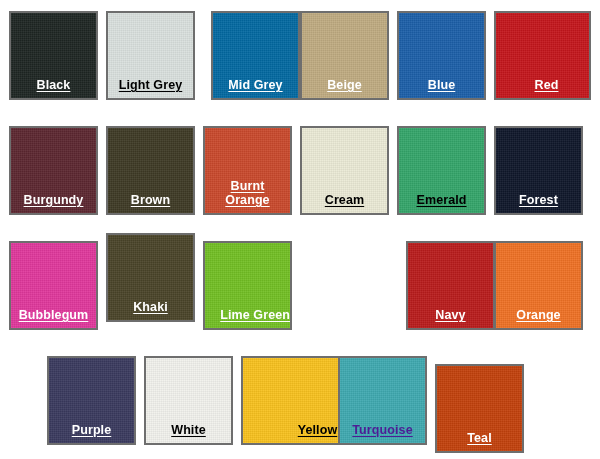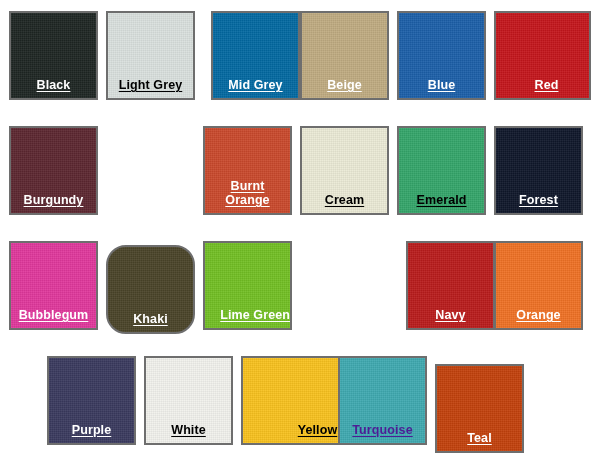--- a/index.html
+++ b/index.html
@@ -93,20 +93,24 @@
       <div class="swatch-label label-light" style="color: rgb(255, 255, 255);">Blue</div>
     </div>
     <div class="swatch" style="left: 494px; top: 11px; background: rgb(196, 22, 28); padding-left: 8px;">
       <div class="weave"></div>
       <div class="swatch-label label-light" style="color: rgb(255, 255, 255);">Red</div>
     </div>
     <div class="swatch" style="left: 9px; top: 126px; background: rgb(92, 39, 48);">
       <div class="weave"></div>
       <div class="swatch-label label-light" style="color: rgb(255, 255, 255);">Burgundy</div>
     </div>
+    <div class="swatch" style="left: 106px; top: 126px; background: rgb(62, 58, 37);">
+      <div class="weave"></div>
+      <div class="swatch-label label-light" style="color: rgb(255, 255, 255);">Brown</div>
+    </div>
     <div class="swatch" style="left: 203px; top: 126px; background: rgb(201, 73, 44);">
       <div class="weave"></div>
       <div class="swatch-label label-light" style="color: rgb(255, 255, 255);">Burnt
 Orange</div>
     </div>
     <div class="swatch" style="left: 300px; top: 126px; background: rgb(234, 233, 213);">
       <div class="weave"></div>
       <div class="swatch-label label-dark" style="color: rgb(0, 0, 0);">Cream</div>
     </div>
     <div class="swatch" style="left: 397px; top: 126px; background: rgb(52, 165, 106);">
@@ -114,21 +118,21 @@
       <div class="swatch-label label-dark" style="color: rgb(0, 0, 0);">Emerald</div>
     </div>
     <div class="swatch" style="left: 494px; top: 126px; background: #0f172a;">
       <div class="weave"></div>
       <div class="swatch-label label-light" style="color: rgb(255, 255, 255);">Forest</div>
     </div>
     <div class="swatch" style="left: 9px; top: 241px; background: rgb(224, 56, 156);">
       <div class="weave"></div>
       <div class="swatch-label label-light" style="color: rgb(255, 255, 255);">Bubblegum</div>
     </div>
-    <div class="swatch" style="left: 106px; top: 245px; background: rgb(74, 68, 41); border-radius: 20px;">
+    <div class="swatch" style="left: 106px; top: 233px; background: rgb(74, 68, 41);">
       <div class="weave"></div>
       <div class="swatch-label label-light" style="color: rgb(255, 255, 255);">Khaki</div>
     </div>
     <div class="swatch" style="left: 203px; top: 241px; background: rgb(114, 191, 36); justify-content: flex-end;">
       <div class="weave"></div>
       <div class="swatch-label label-light" style="color: rgb(255, 255, 255);">Lime Green</div>
     </div>
     <div class="swatch" style="left: 397px; top: 241px; background: #b91c1c; margin-left: 9px;">
       <div class="weave"></div>
       <div class="swatch-label label-light" style="color: rgb(255, 255, 255);">Navy</div>

